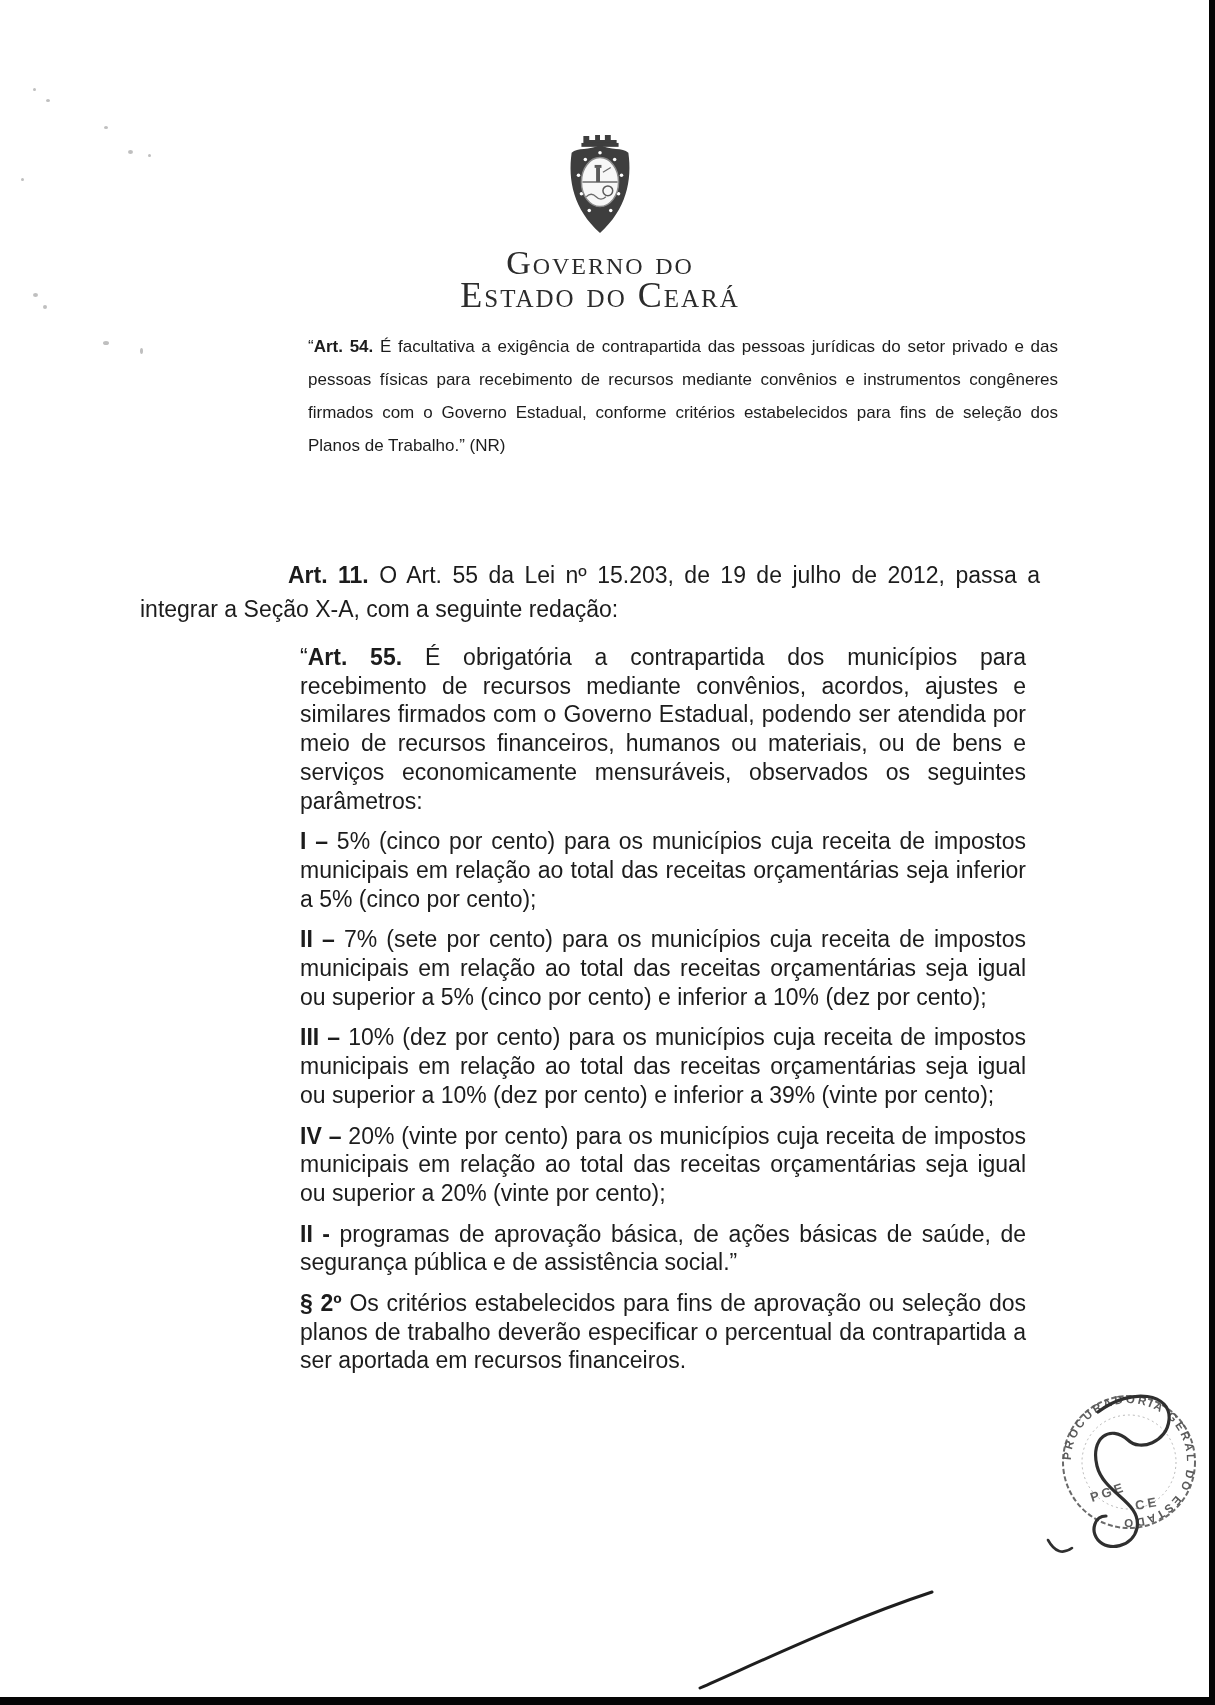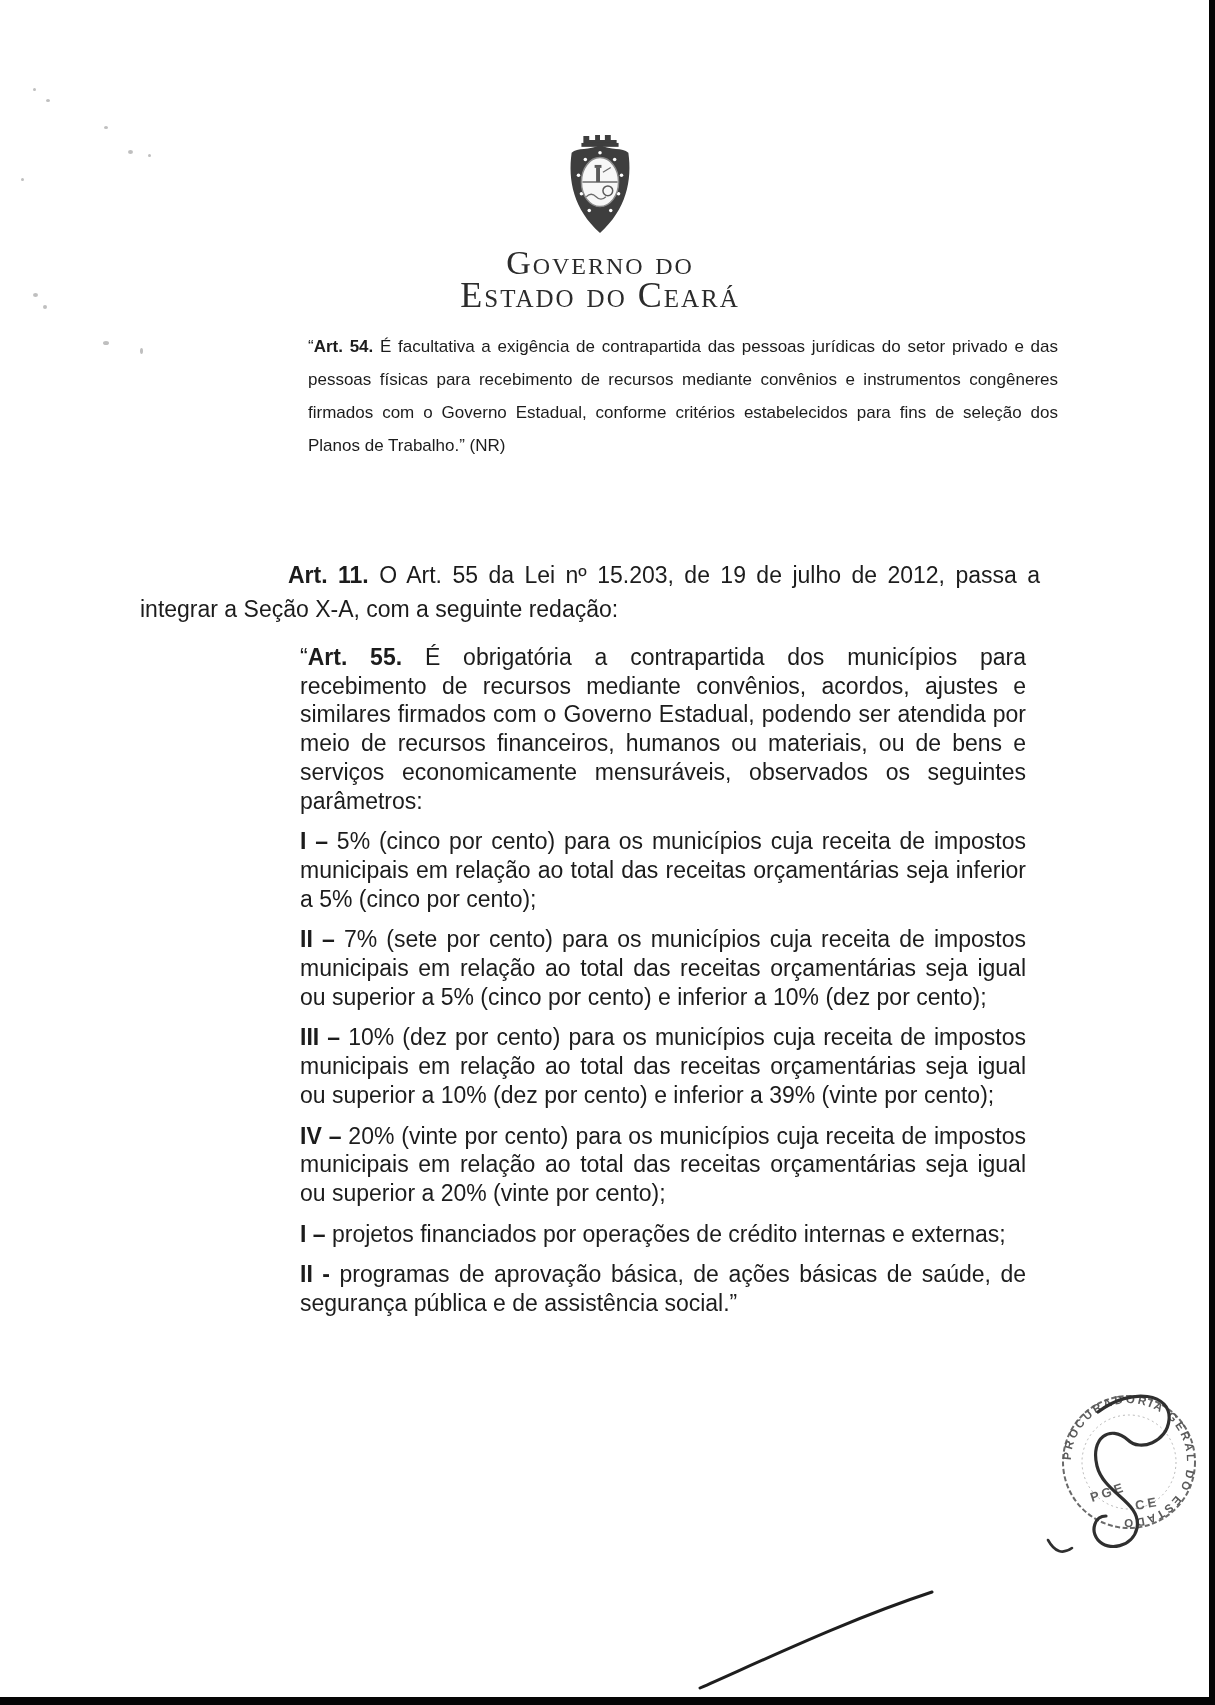--- a/index.html
+++ b/index.html
@@ -90,22 +90,22 @@
   <div class="para p-art54"><span>“</span><b>Art. 54.</b><span> É facultativa a exigência de contrapartida das pessoas jurídicas do setor privado e das pessoas físicas para recebimento de recursos mediante convênios e instrumentos congêneres firmados com o Governo Estadual, conforme critérios estabelecidos para fins de seleção dos Planos de Trabalho.” (NR)</span></div>
 
   <div class="para p-art11"><b>Art. 11.</b><span> O Art. 55 da Lei nº 15.203, de 19 de julho de 2012, passa a integrar a Seção X-A, com a seguinte redação:</span></div>
 
   <div class="para p-art55">
     <p><span>“</span><b>Art. 55.</b><span> É obrigatória a contrapartida dos municípios para recebimento de recursos mediante convênios, acordos, ajustes e similares firmados com o Governo Estadual, podendo ser atendida por meio de recursos financeiros, humanos ou materiais, ou de bens e serviços economicamente mensuráveis, observados os seguintes parâmetros:</span></p>
     <p><b>I –</b><span> 5% (cinco por cento) para os municípios cuja receita de impostos municipais em relação ao total das receitas orçamentárias seja inferior a 5% (cinco por cento);</span></p>
     <p><b>II –</b><span> 7% (sete por cento) para os municípios cuja receita de impostos municipais em relação ao total das receitas orçamentárias seja igual ou superior a 5% (cinco por cento) e inferior a 10% (dez por cento);</span></p>
     <p><b>III –</b><span> 10% (dez por cento) para os municípios cuja receita de impostos municipais em relação ao total das receitas orçamentárias seja igual ou superior a 10% (dez por cento) e inferior a 39% (vinte por cento);</span></p>
     <p><b>IV –</b><span> 20% (vinte por cento) para os municípios cuja receita de impostos municipais em relação ao total das receitas orçamentárias seja igual ou superior a 20% (vinte por cento);</span></p>
-    <p><b>I –</b><span> projetos financiados por operações de crédito internas e externas;</span></p>
     <p><b>II -</b><span> programas de aprovação básica, de ações básicas de saúde, de segurança pública e de assistência social.”</span></p>
+    <p><b>§ 2º</b><span> Os critérios estabelecidos para fins de aprovação ou seleção dos planos de trabalho deverão especificar o percentual da contrapartida a ser aportada em recursos financeiros.</span></p>
   </div>
 
   <div class="stamp">
     <svg width="175" height="215" viewBox="0 0 175 215" aria-hidden="true">
       <defs>
         <path id="ringPath" d="M 31,92 a 58,58 0 1 1 0.01,0.5"></path>
       </defs>
       <circle cx="89" cy="92" r="66" fill="none" stroke="#6a6a6a" stroke-width="2" stroke-dasharray="5 2.5"></circle>
       <circle cx="89" cy="92" r="47" fill="none" stroke="#8a8a8a" stroke-width="1" stroke-dasharray="2 3" opacity="0.6"></circle>
       <text class="ring-text">

